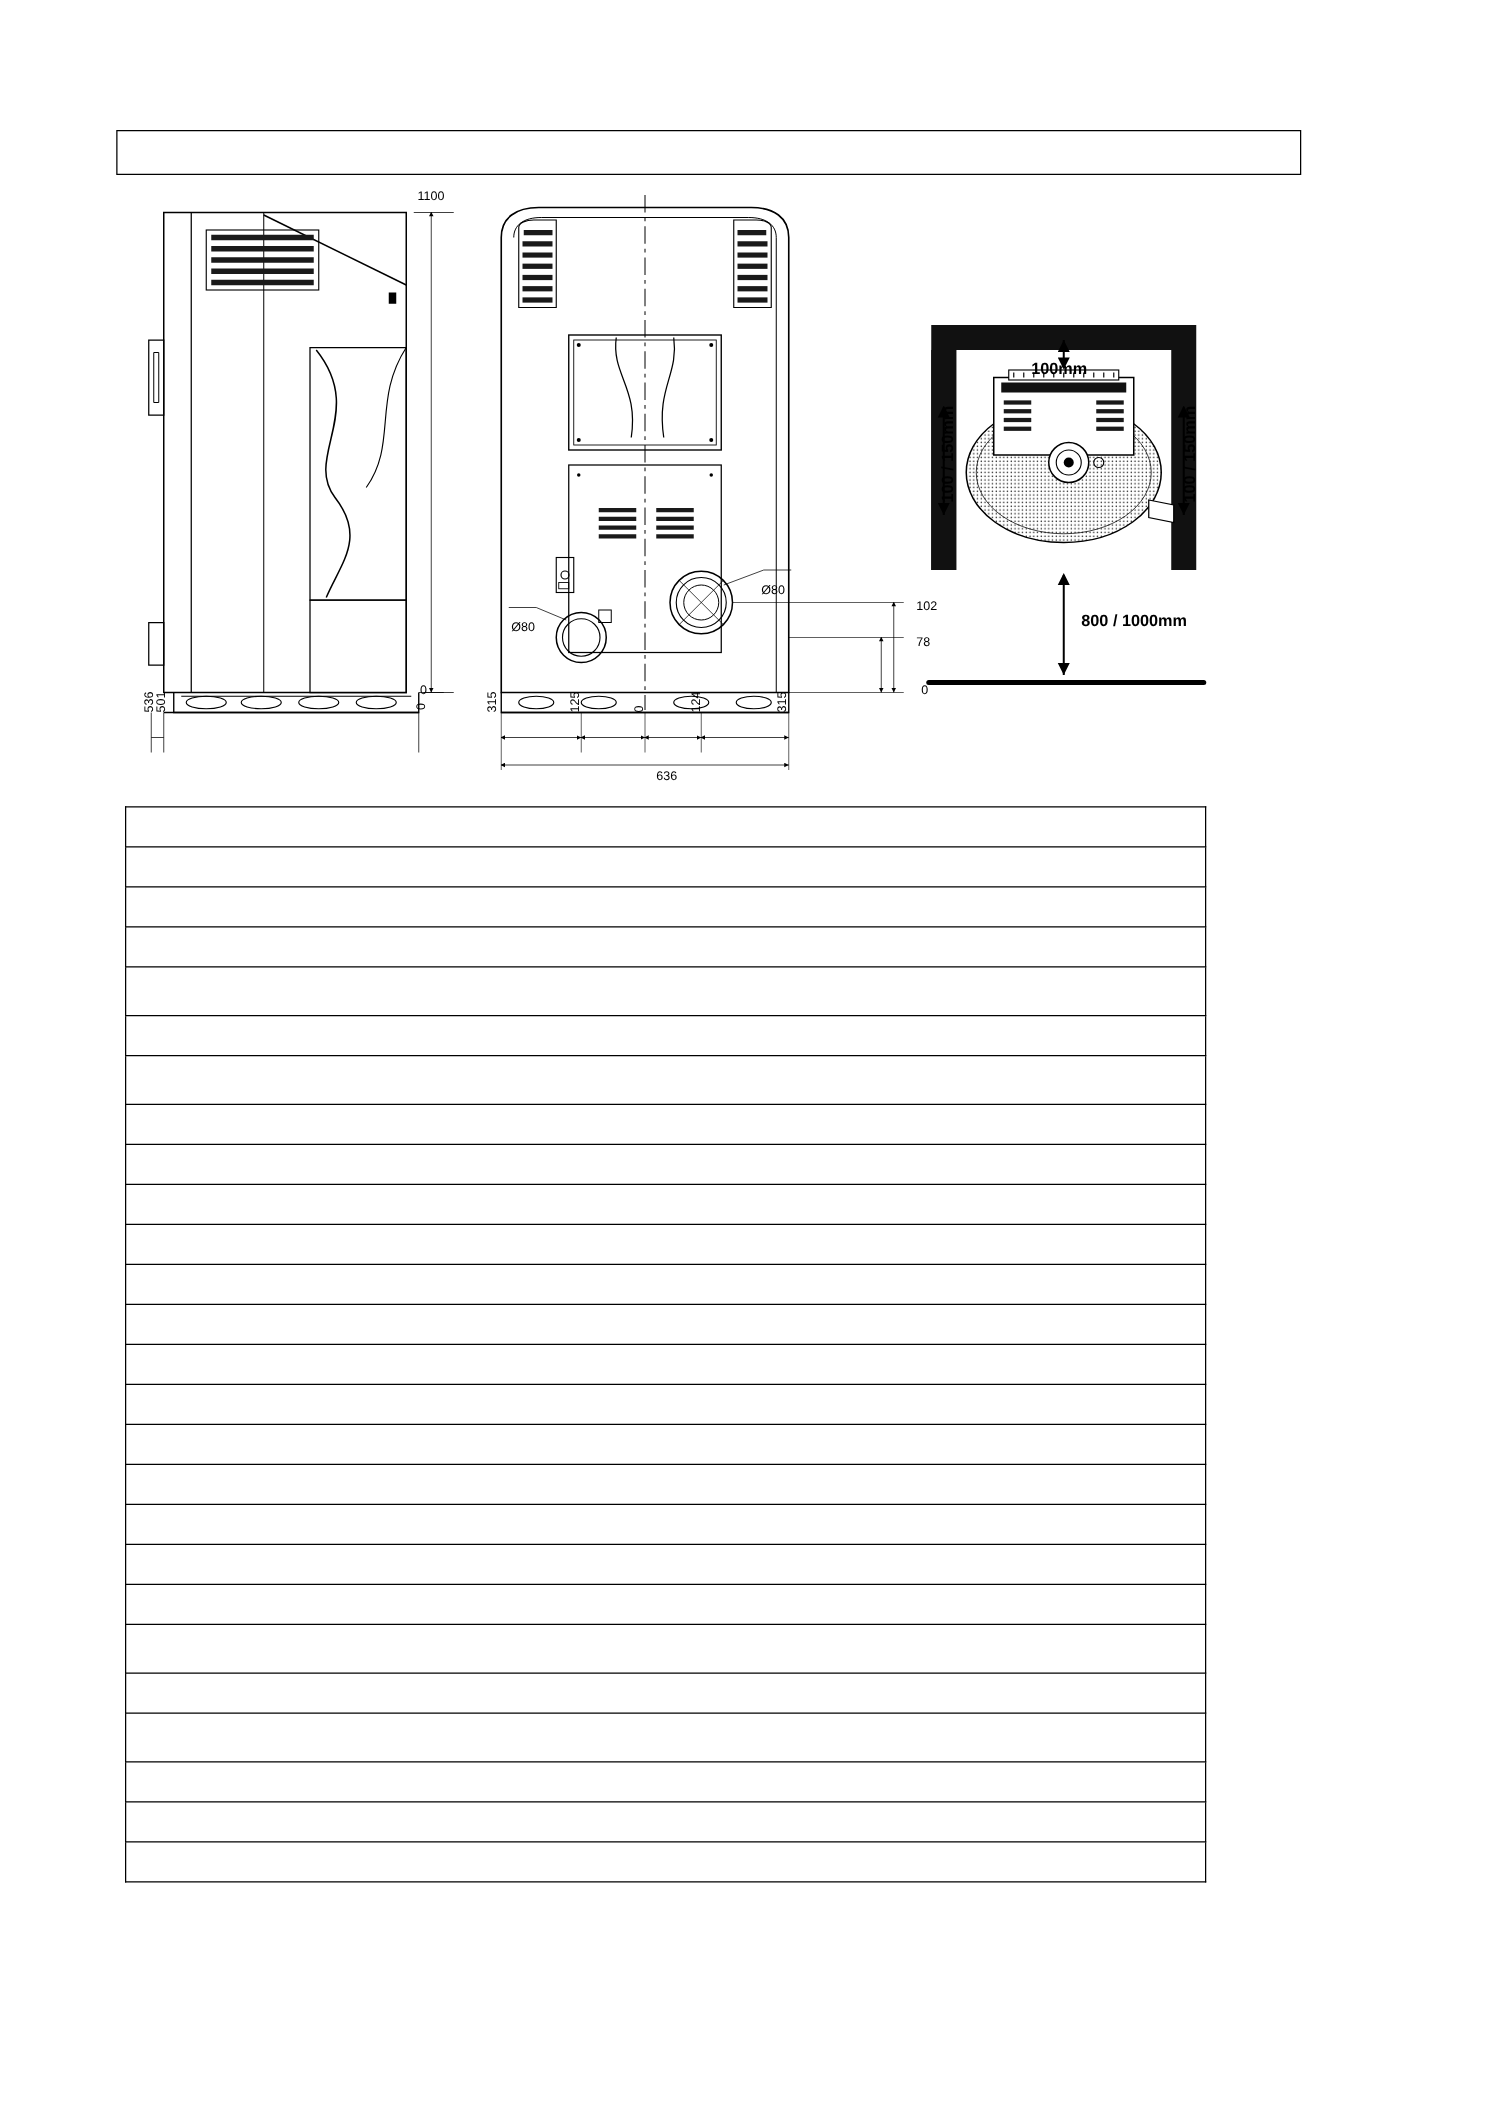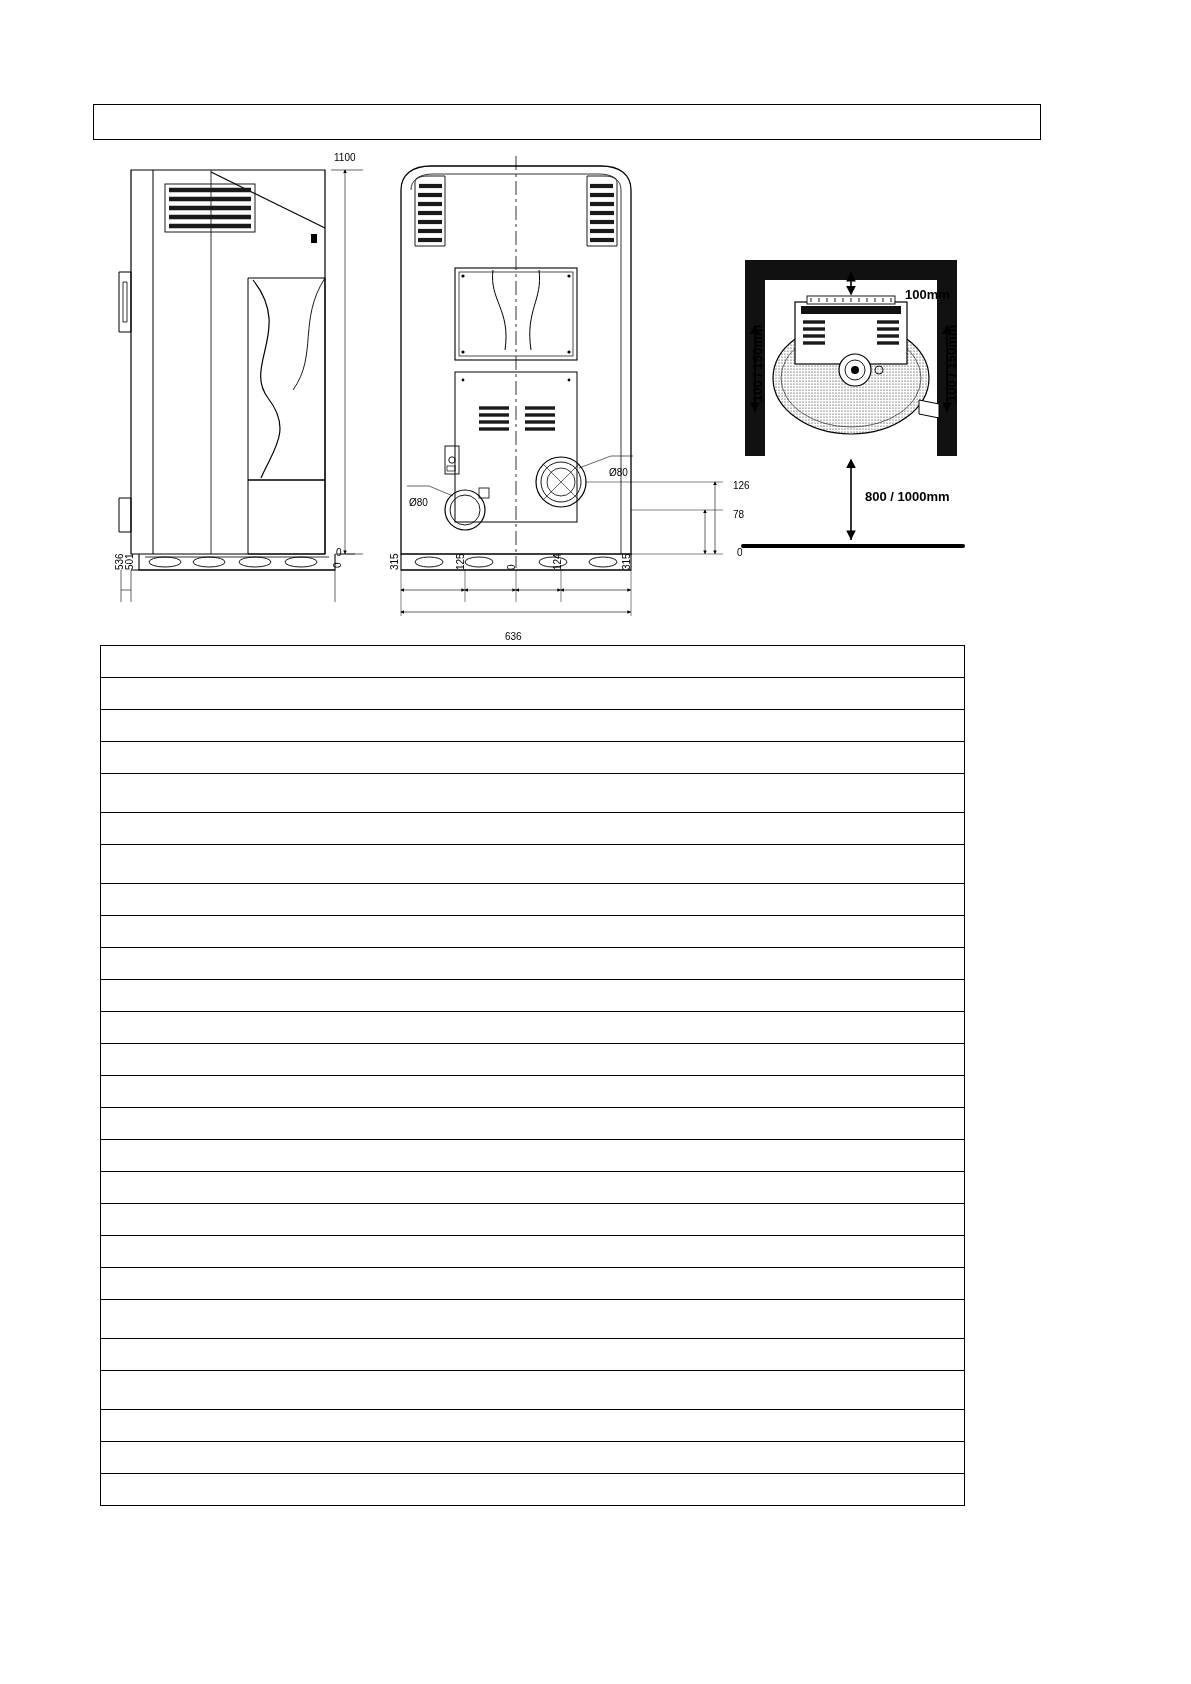--- a/index.html
+++ b/index.html
@@ -345,32 +345,32 @@
     </svg>
 
     <div class="dim" style="left:241px; top:3px;">1100</div>
     <div class="dim" style="left:243px; top:398px;">0</div>
     <div class="dim rot90" style="left:240px; top:418px;">0</div>
     <div class="dim rot90" style="left:22px; top:420px;">536</div>
     <div class="dim rot90" style="left:32px; top:420px;">501</div>
 
     <div class="dim" style="left:516px; top:318px;">Ø80</div>
     <div class="dim" style="left:316px; top:348px;">Ø80</div>
-    <div class="dim" style="left:640px; top:331px;">126</div>
+    <div class="dim" style="left:640px; top:331px;">102</div>
     <div class="dim" style="left:640px; top:360px;">78</div>
     <div class="dim" style="left:644px; top:398px;">0</div>
 
     <div class="dim rot90" style="left:297px; top:420px;">315</div>
     <div class="dim rot90" style="left:363px; top:420px;">125</div>
     <div class="dim rot90" style="left:414px; top:420px;">0</div>
     <div class="dim rot90" style="left:460px; top:420px;">124</div>
     <div class="dim rot90" style="left:529px; top:420px;">315</div>
-    <div class="dim" style="left:412px; top:467px;margin-top:15px;">636</div>
-
-    <div class="lbl-bold" style="left:812px; top:138px;">100mm</div>
+    <div class="dim" style="left:432px; top:467px;">636</div>
+
+    <div class="lbl-bold" style="left:732px; top:138px;">100mm</div>
     <div class="lbl-bold rot90" style="left:658px; top:252px;">100 / 150mm</div>
     <div class="lbl-bold rot90" style="left:852px; top:252px;">100 / 150mm</div>
     <div class="lbl-bold" style="left:760px; top:340px;padding-left:12px;">800 / 1000mm</div>
 
   </div>
 
   <table class="spec-table">
     <tbody>
       <tr>
           <td></td>

